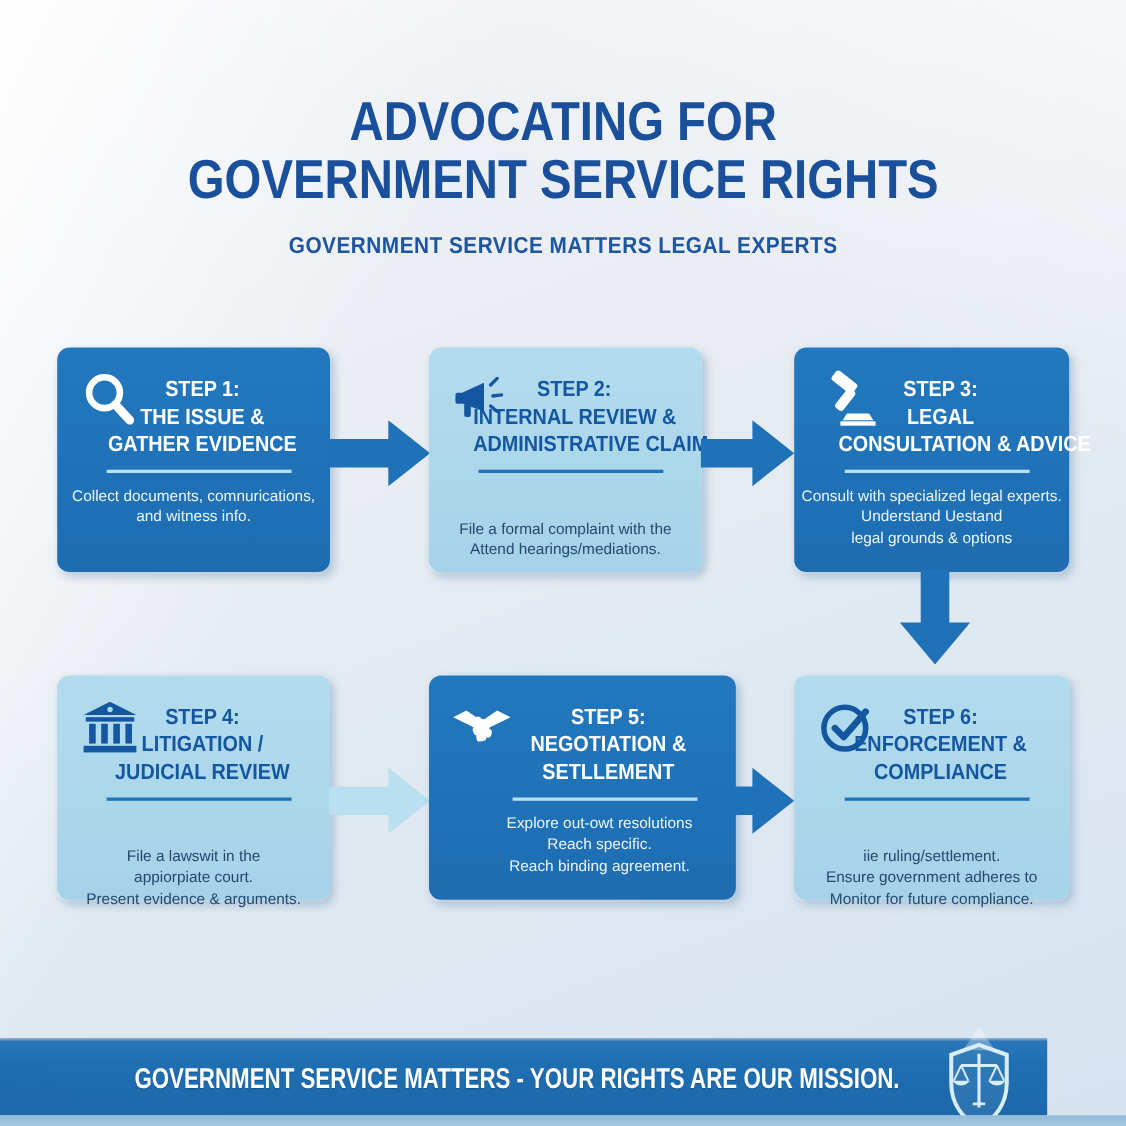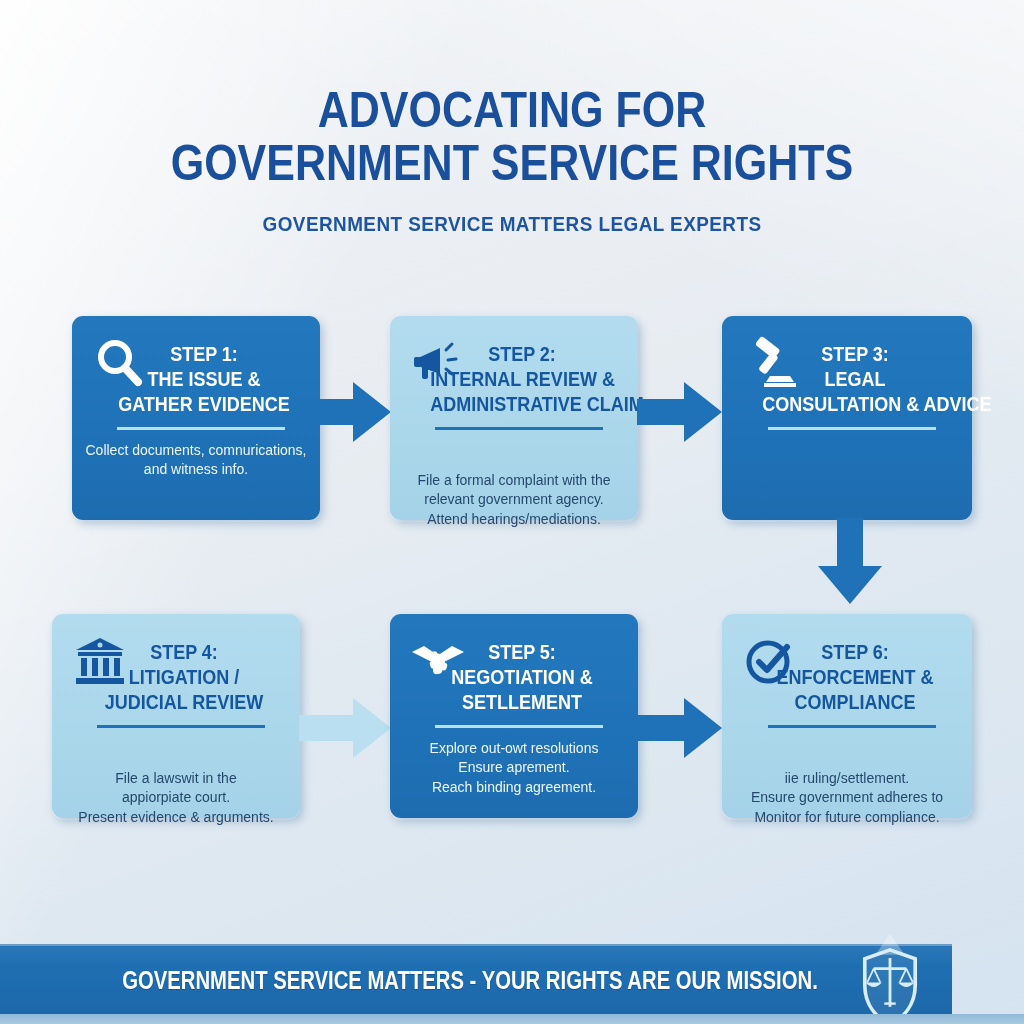--- a/index.html
+++ b/index.html
@@ -16,25 +16,25 @@
   .title{color:#1a4f9c;font-weight:bold;font-size:50px;line-height:1.06;
     letter-spacing:0px;transform:scaleX(0.86);transform-origin:center;}
   .subtitle{margin-top:22px;color:#1d55a0;font-weight:bold;font-size:21px;
     letter-spacing:0.5px;transform:scaleX(0.9);transform-origin:center;}
 
   
   .card{position:absolute;width:248px;height:204px;border-radius:11px;
     box-shadow:3px 4px 9px rgba(105,145,180,0.45), 0 2px 0 rgba(255,255,255,0.55);}
   .card.dark{background:linear-gradient(180deg,#2378bd 0%,#1f72b8 55%,#1e6cb0 100%);}
   .card.light{background:linear-gradient(180deg,#b2dbee 0%,#abd7ea 60%,#a4d2e8 100%);}
-  .c1{left:52px;top:316px;margin-left:20px;}
+  .c1{left:52px;top:316px;}
   .c2{left:390px;top:316px;}
   .c3{left:722px;top:316px;width:250px;}
   .c4{left:52px;top:614px;}
-  .c5{left:390px;top:614px;}
+  .c5{left:390px;top:614px;padding-left:31px;}
   .c6{left:722px;top:614px;width:250px;}
 
   .card .icon{position:absolute;left:20px;top:20px;width:56px;height:56px;}
   .card .heading{margin:26px 14px 0 30px;text-align:center;font-weight:bold;
     font-size:20px;line-height:1.26;transform:scaleX(0.9);transform-origin:center;
     white-space:nowrap;}
   .card.dark .heading{color:#ffffff;}
   .card.light .heading{color:#1457a0;}
   .card .rule{width:168px;height:3px;margin:9px auto 11px auto;transform:translateX(5px);}
   .card.dark .rule{background:#b7e0f5;}
@@ -108,21 +108,20 @@
       <line x1="36" y1="33" x2="42" y2="38" stroke="#1457a0" stroke-width="3" stroke-linecap="round"></line>
     </svg>
     <div class="heading">
       <div>STEP 2:</div>
       <div>INTERNAL REVIEW &amp;</div>
       <div>ADMINISTRATIVE CLAIM</div>
     </div>
     <div class="rule"></div>
     <div class="body">
       <div>File a formal complaint with the</div>
-      <div>relevant government agency.</div>
       <div>Attend hearings/mediations.</div>
     </div>
   </div>
 
   <svg class="arrow a2" width="85" height="60">
     <polygon points="0,17 47,17 47,0 85,30 47,60 47,43 0,43" fill="#1f72b8"></polygon>
   </svg>
 
   <div class="card dark c3">
     <svg class="icon" viewBox="0 0 56 56">
@@ -130,20 +129,25 @@
       <rect x="22" y="16" width="9" height="22" rx="3" fill="#ffffff" transform="rotate(38 26 27)"></rect>
       <path d="M28,40 L48,40 L52,46 L24,46 Z" fill="#ffffff"></path>
       <rect x="22" y="47" width="32" height="4" fill="#ffffff"></rect>
     </svg>
     <div class="heading">
       <div>STEP 3:</div>
       <div>LEGAL</div>
       <div>CONSULTATION &amp; ADVICE</div>
     </div>
     <div class="rule"></div>
+    <div class="body">
+      <div>Consult with specialized legal experts.</div>
+      <div>Understand Uestand</div>
+      <div>legal grounds &amp; options</div>
+    </div>
   </div>
 
   <svg class="arrow a3" width="64" height="86">
     <polygon points="19,0 45,0 45,48 64,48 32,86 0,48 19,48" fill="#1f72b8"></polygon>
   </svg>
 
   <div class="card light c4">
     <svg class="icon" viewBox="0 0 56 56">
       <path d="M28,4 L52,16 L4,16 Z" fill="#1457a0"></path>
       <circle cx="28" cy="11" r="2.5" fill="#abd7ea"></circle>
@@ -182,21 +186,21 @@
       <rect x="23" y="33" width="9" height="7" rx="3" fill="#ffffff" transform="rotate(-8 27 36)"></rect>
     </svg>
     <div class="heading">
       <div>STEP 5:</div>
       <div>NEGOTIATION &amp;</div>
       <div>SETLLEMENT</div>
     </div>
     <div class="rule"></div>
     <div class="body">
       <div>Explore out-owt resolutions</div>
-      <div>Ensure aprement.</div>
+      <div>Reach specific.</div>
       <div>Reach binding agreement.</div>
     </div>
   </div>
 
   <svg class="arrow a5" width="85" height="60">
     <polygon points="0,17 47,17 47,0 85,30 47,60 47,43 0,43" fill="#1f72b8"></polygon>
   </svg>
 
   <div class="card light c6">
     <svg class="icon" viewBox="0 0 56 56">

